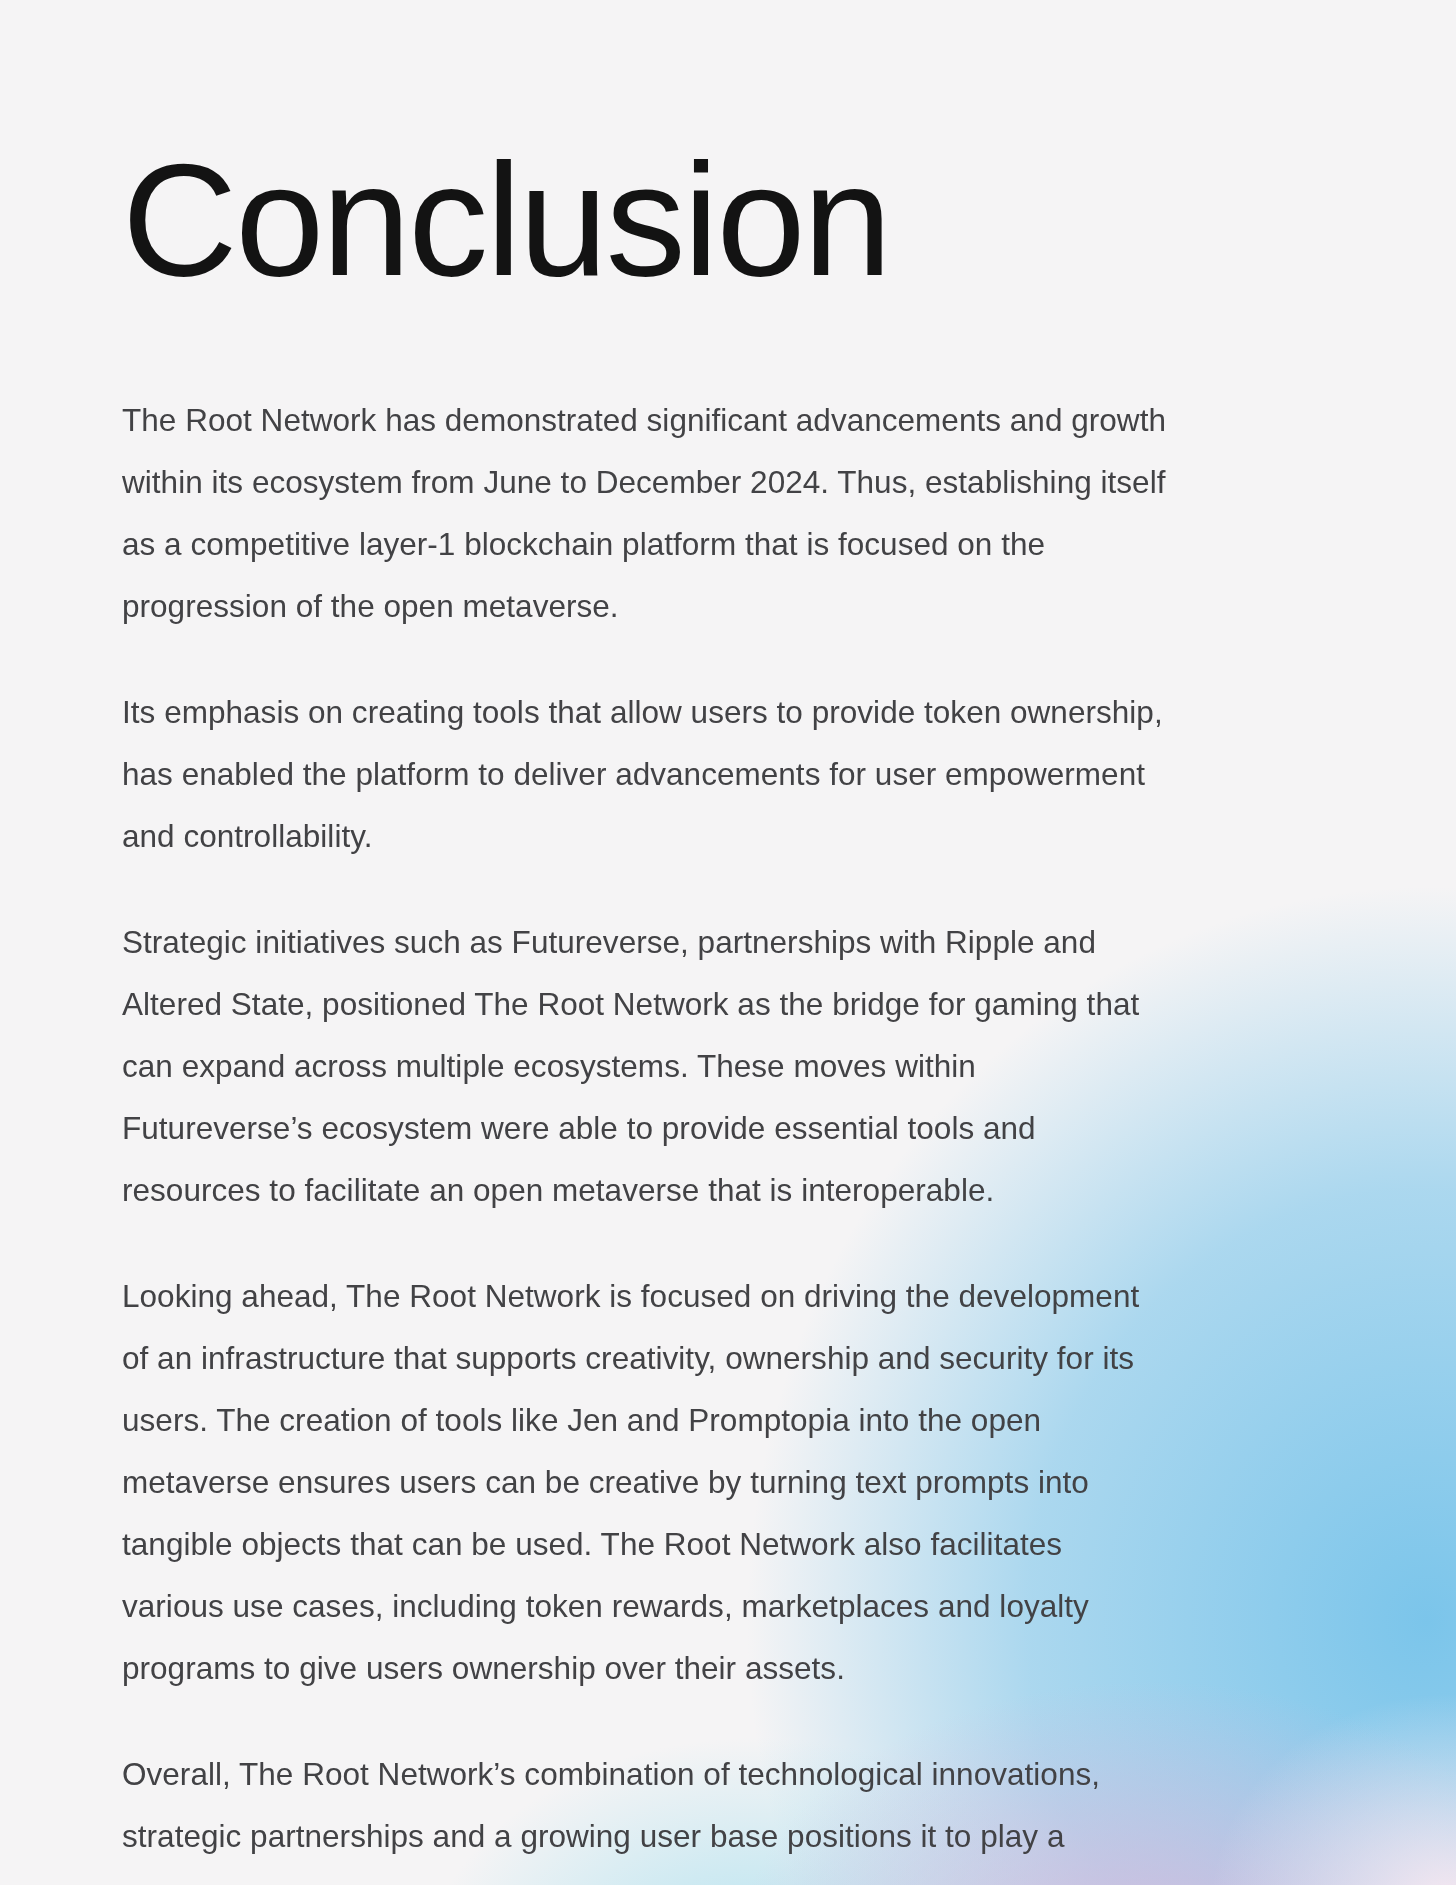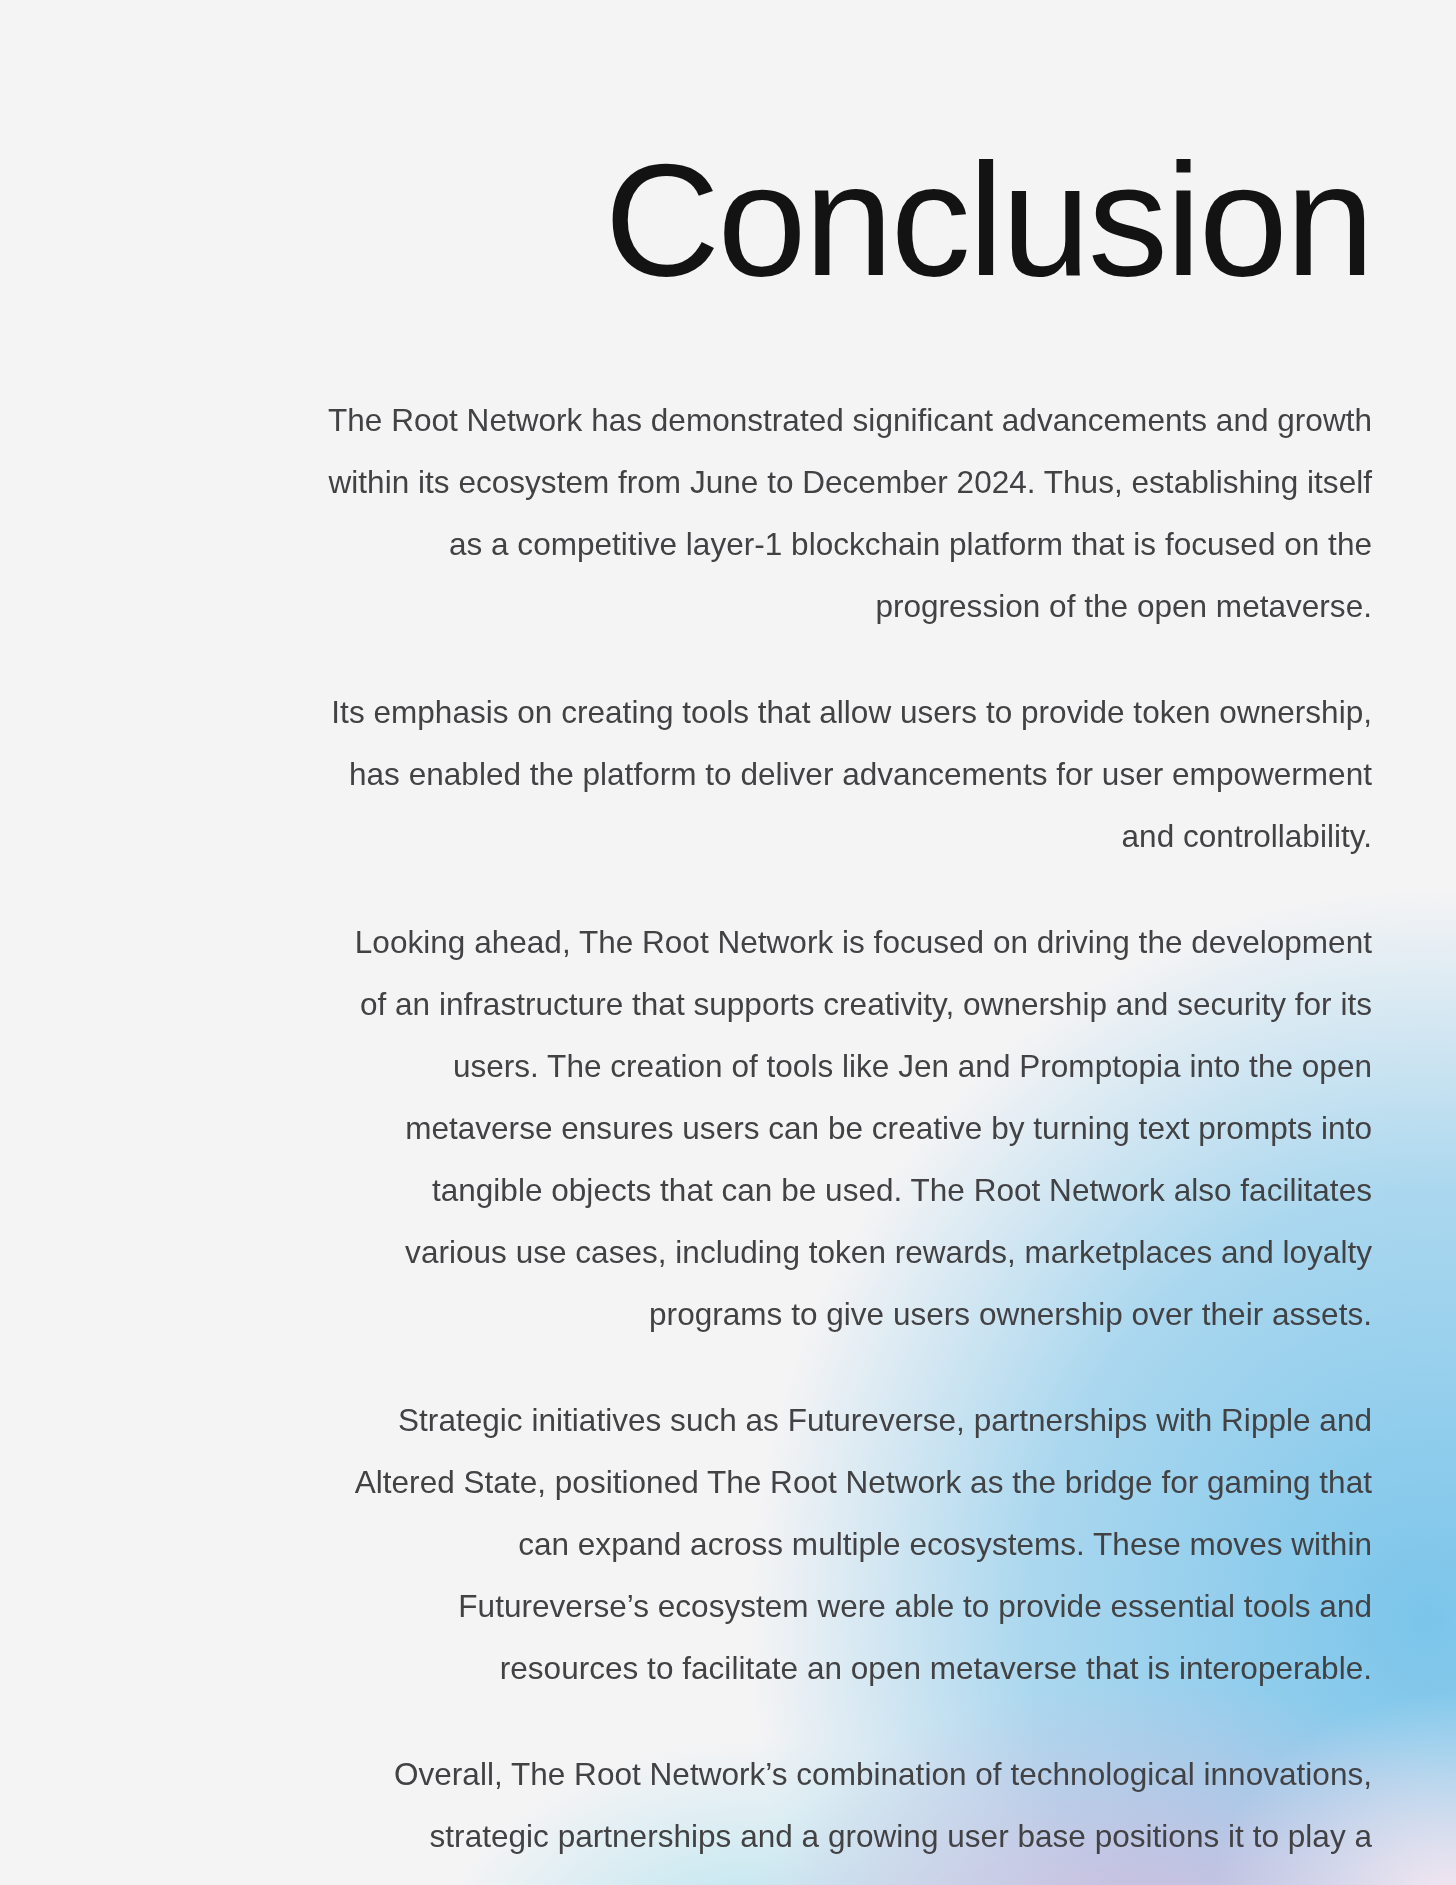--- a/index.html
+++ b/index.html
@@ -10,21 +10,20 @@
     font-family: "Liberation Sans", sans-serif;
     background: #e9e9ea;
   }
   .page {
     position: relative;
     width: 1456px;
     height: 1885px;
     margin: 0 auto;
     background: #f5f4f5;
     overflow: hidden;
-    text-align: right;
   }
   .gradient-blob {
     position: absolute;
     inset: 0;
     pointer-events: none;
     background:
       radial-gradient(340px 300px at 99.5% 101%, rgba(250,233,241,0.95) 0%, rgba(250,233,241,0.0) 70%),
       radial-gradient(640px 430px at 79% 104%, rgba(214,184,219,0.9) 0%, rgba(214,184,219,0.0) 65%),
       radial-gradient(540px 390px at 52% 105%, rgba(158,221,238,0.8) 0%, rgba(158,221,238,0.0) 62%),
       radial-gradient(1000px 1080px at 98% 86%, rgba(118,195,234,0.96) 0%, rgba(118,195,234,0.58) 40%, rgba(118,195,234,0.0) 68%);
@@ -67,31 +66,31 @@
     <h1 class="page-title">Conclusion</h1>
 
     <div class="body-copy">
       <p>The Root Network has demonstrated significant advancements and growth
 within its ecosystem from June to December 2024. Thus, establishing itself
 as a competitive layer-1 blockchain platform that is focused on the
 progression of the open metaverse.</p>
       <p>Its emphasis on creating tools that allow users to provide token ownership,
 has enabled the platform to deliver advancements for user empowerment
 and controllability.</p>
+      <p>Strategic initiatives such as Futureverse, partnerships with Ripple and
+Altered State, positioned The Root Network as the bridge for gaming that
+can expand across multiple ecosystems. These moves within
+Futureverse’s ecosystem were able to provide essential tools and
+resources to facilitate an open metaverse that is interoperable.</p>
       <p>Looking ahead, The Root Network is focused on driving the development
 of an infrastructure that supports creativity, ownership and security for its
 users. The creation of tools like Jen and Promptopia into the open
 metaverse ensures users can be creative by turning text prompts into
 tangible objects that can be used. The Root Network also facilitates
 various use cases, including token rewards, marketplaces and loyalty
 programs to give users ownership over their assets.</p>
-      <p>Strategic initiatives such as Futureverse, partnerships with Ripple and
-Altered State, positioned The Root Network as the bridge for gaming that
-can expand across multiple ecosystems. These moves within
-Futureverse’s ecosystem were able to provide essential tools and
-resources to facilitate an open metaverse that is interoperable.</p>
       <p>Overall, The Root Network’s combination of technological innovations,
 strategic partnerships and a growing user base positions it to play a
 significant role in the creation of an open metaverse.</p>
     </div>
   </div>
 
 </div>
 
 </body></html>

